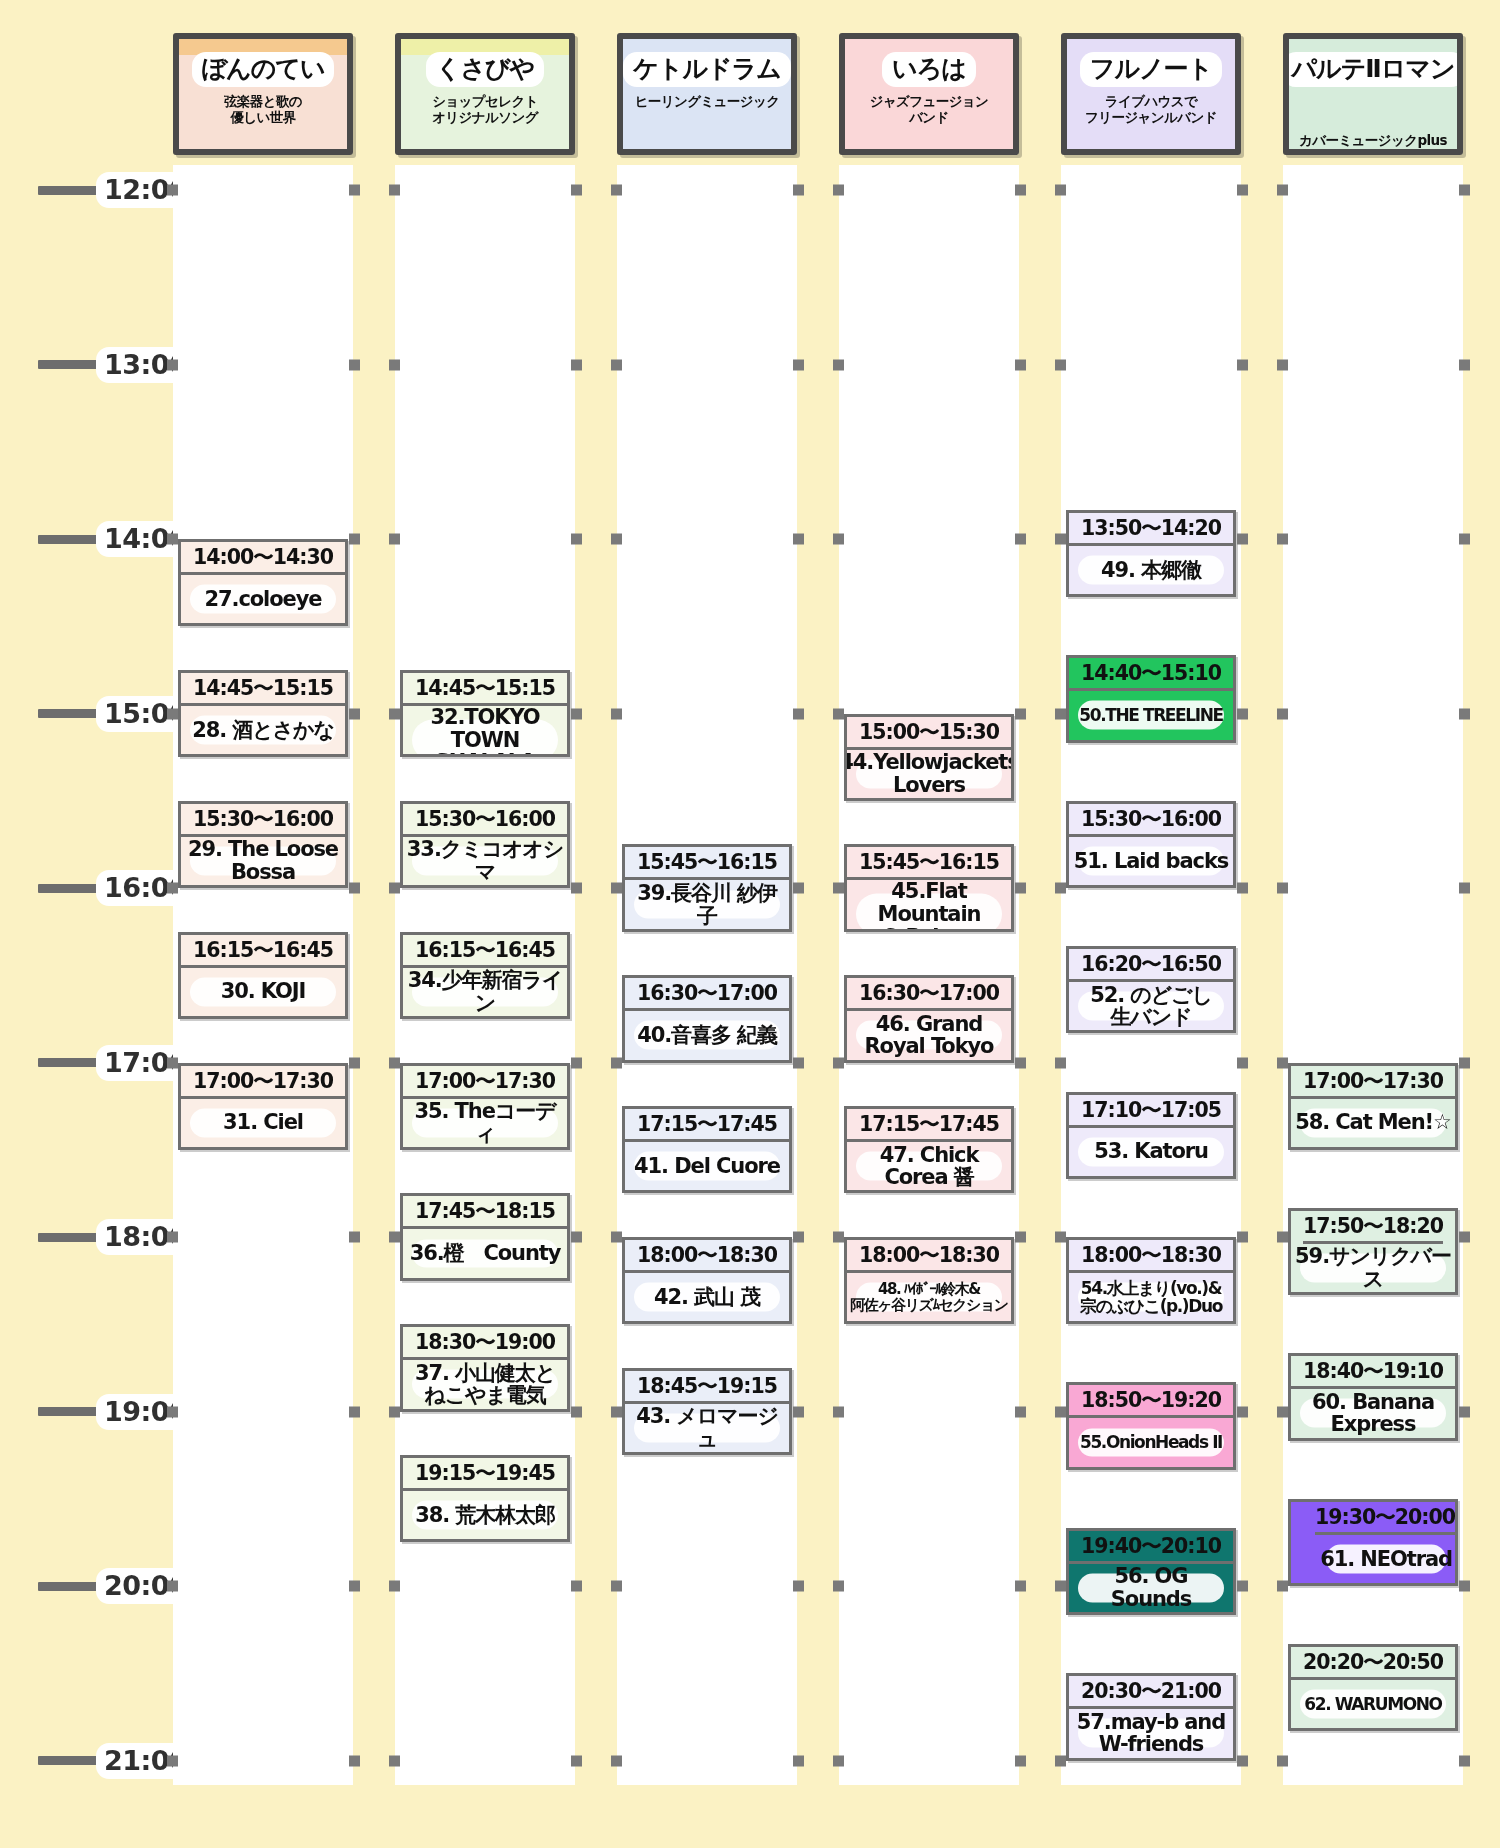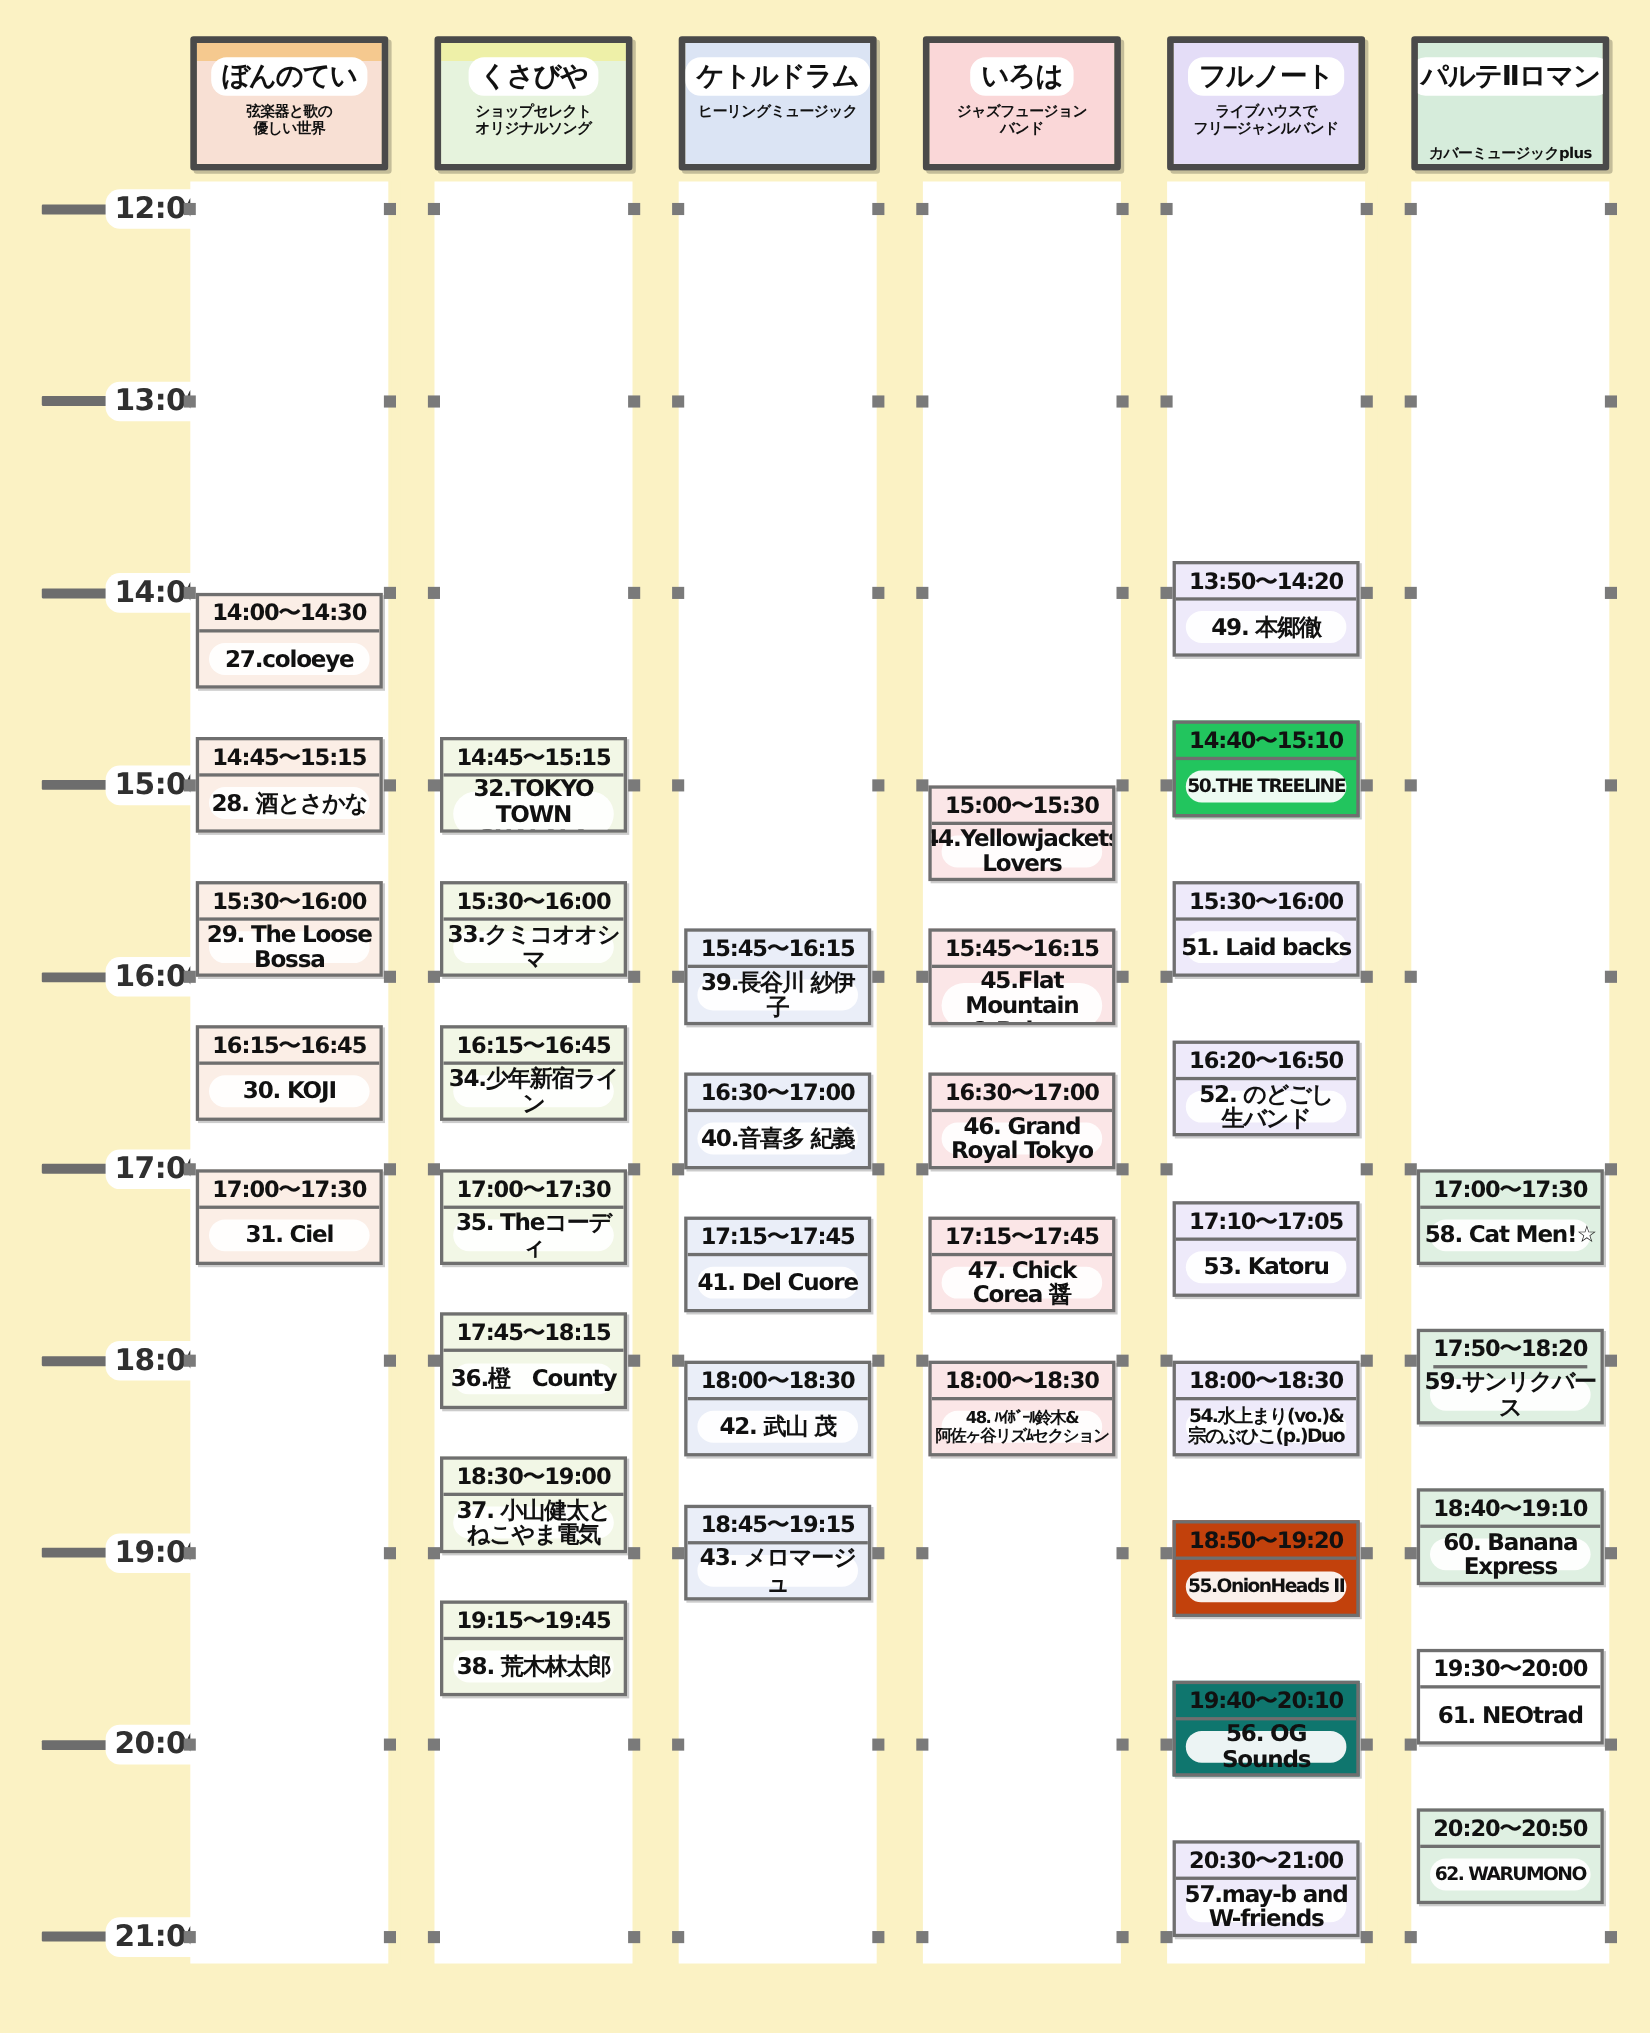--- a/index.html
+++ b/index.html
@@ -425,21 +425,21 @@
             <span>53. Katoru</span>
           </div>
         </div>
         <div class="ev small" style="top: 1237px; height: 87.25px; background: rgb(238, 234, 250);">
           <div class="when">18:00〜18:30</div>
           <div class="who">
             <span>54.水上まり(vo.)&amp;
 宗のぶひこ(p.)Duo</span>
           </div>
         </div>
-        <div class="ev small" style="top: 1382.42px; height: 87.25px; background: #c2410c;">
+        <div class="ev small" style="top: 1382.42px; height: 87.25px; background: #f9a8d4;">
           <div class="when">18:50〜19:20</div>
           <div class="who">
             <span>55.OnionHeads II</span>
           </div>
         </div>
         <div class="ev" style="top: 1527.83px; height: 87.25px; background: #0f766e;">
           <div class="when">19:40〜20:10</div>
           <div class="who">
             <span>56. OG Sounds</span>
           </div>
@@ -491,21 +491,21 @@
             <span>59.サンリクバース</span>
           </div>
         </div>
         <div class="ev" style="top: 1353.33px; height: 87.25px; background: rgb(223, 240, 226);">
           <div class="when">18:40〜19:10</div>
           <div class="who">
             <span>60. Banana
 Express</span>
           </div>
         </div>
-        <div class="ev" style="top: 1498.75px; height: 87.25px; background: #ffffff;">
+        <div class="ev" style="top: 1498.75px; height: 87.25px; background: #8b5cf6; align-items: flex-end;">
           <div class="when">19:30〜20:00</div>
           <div class="who">
             <span>61. NEOtrad</span>
           </div>
         </div>
         <div class="ev small" style="top: 1644.17px; height: 87.25px; background: rgb(223, 240, 226);">
           <div class="when">20:20〜20:50</div>
           <div class="who">
             <span>62. WARUMONO</span>
           </div>

